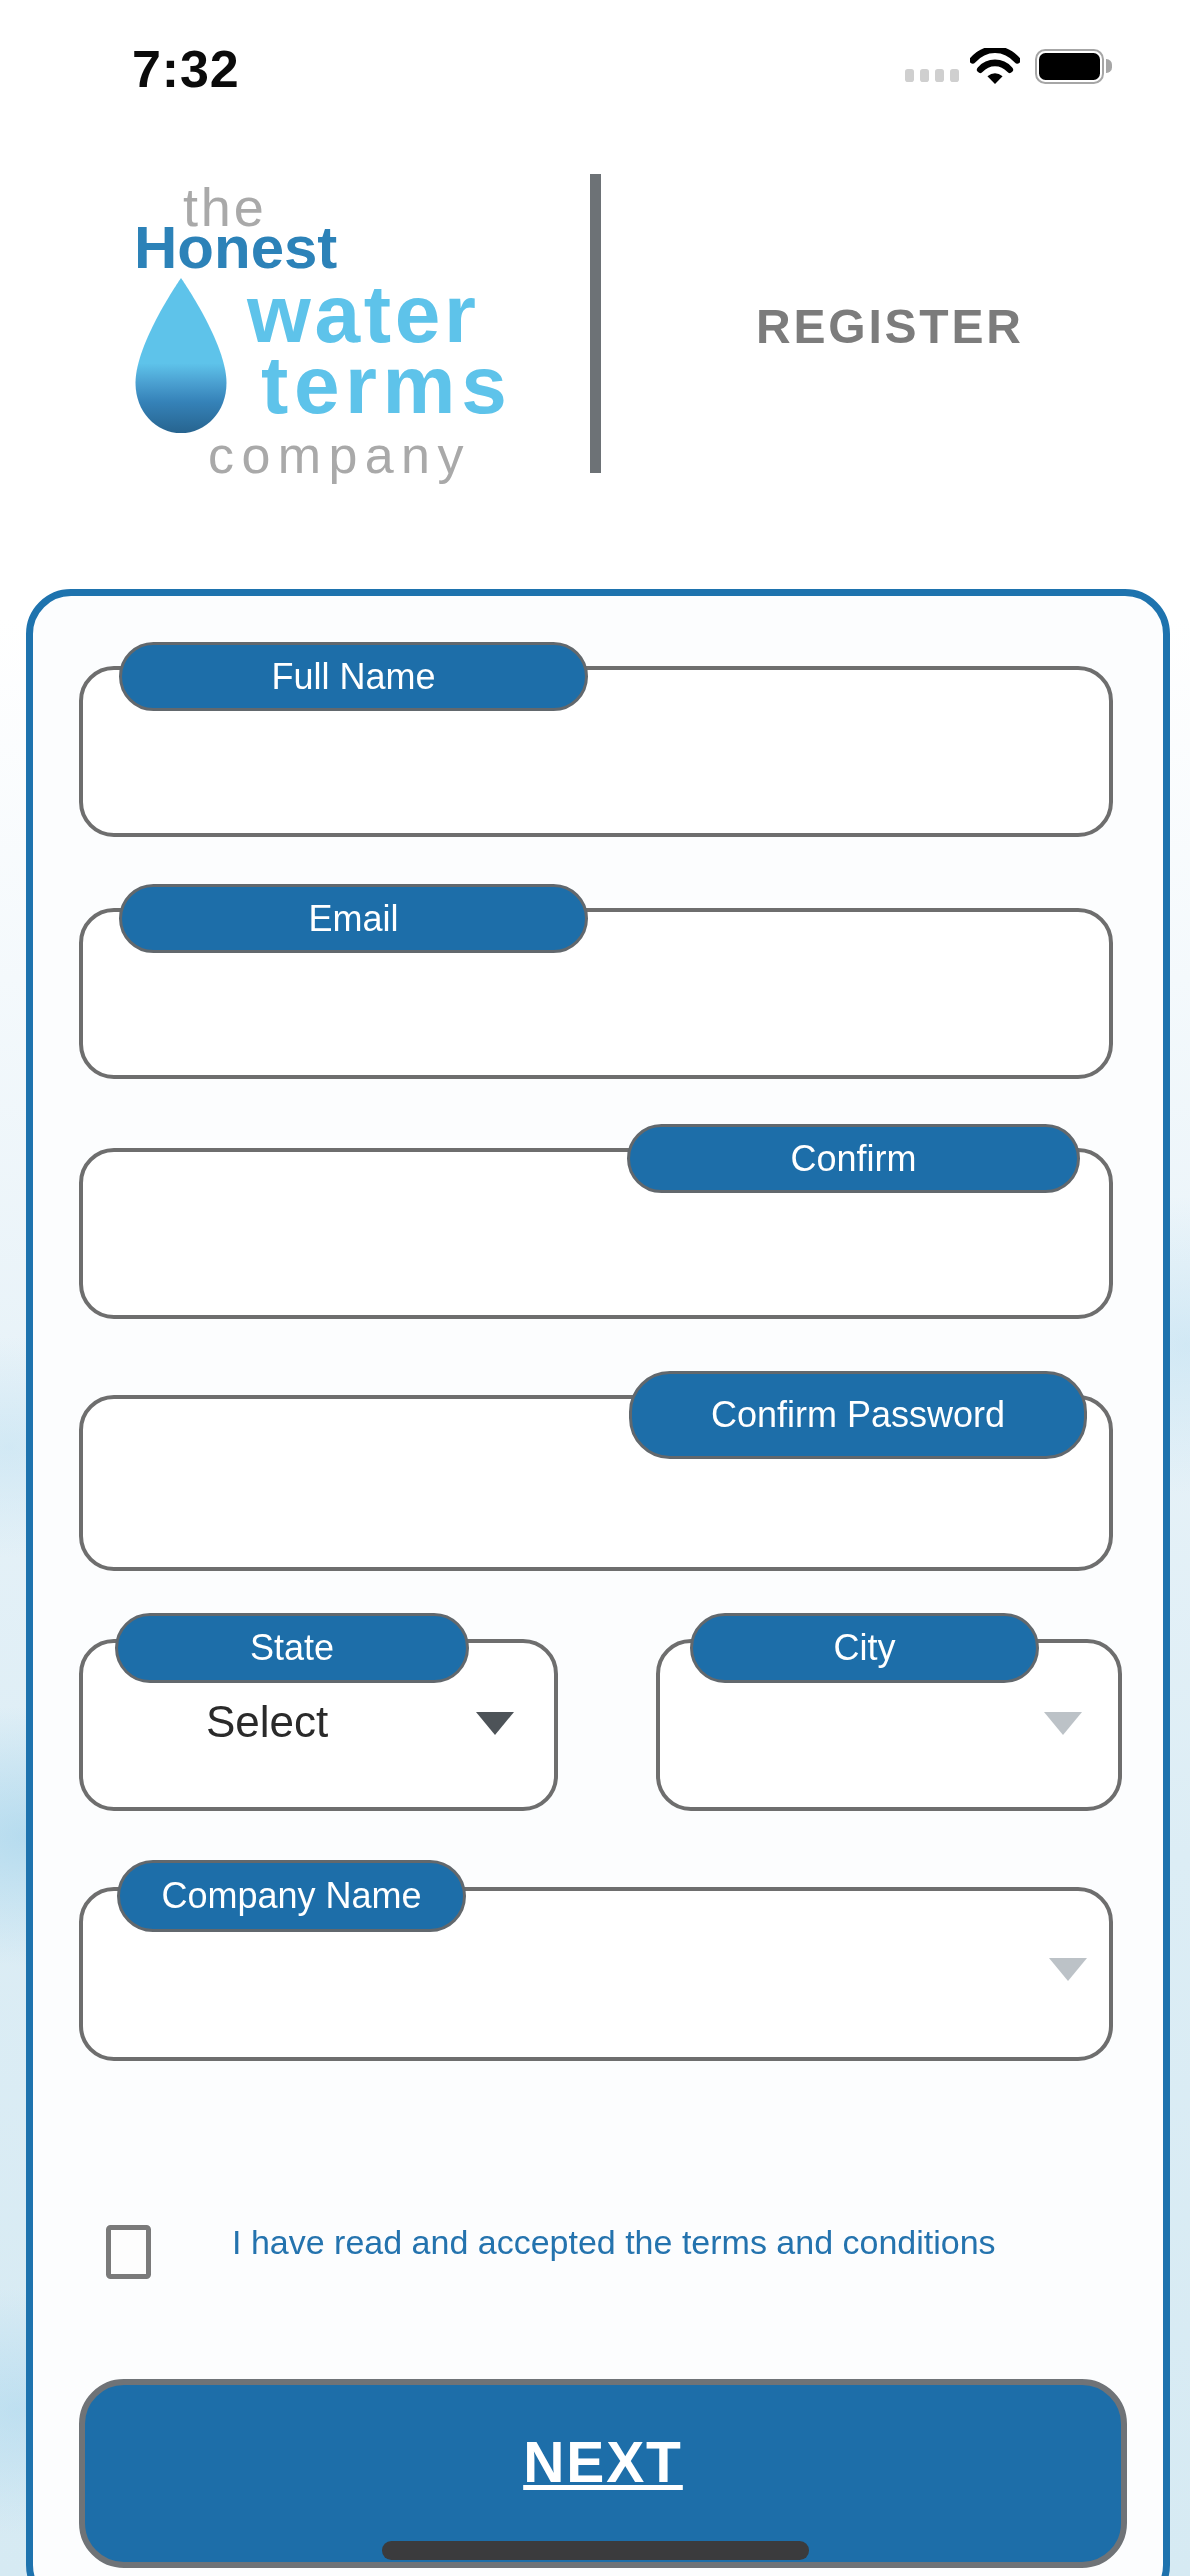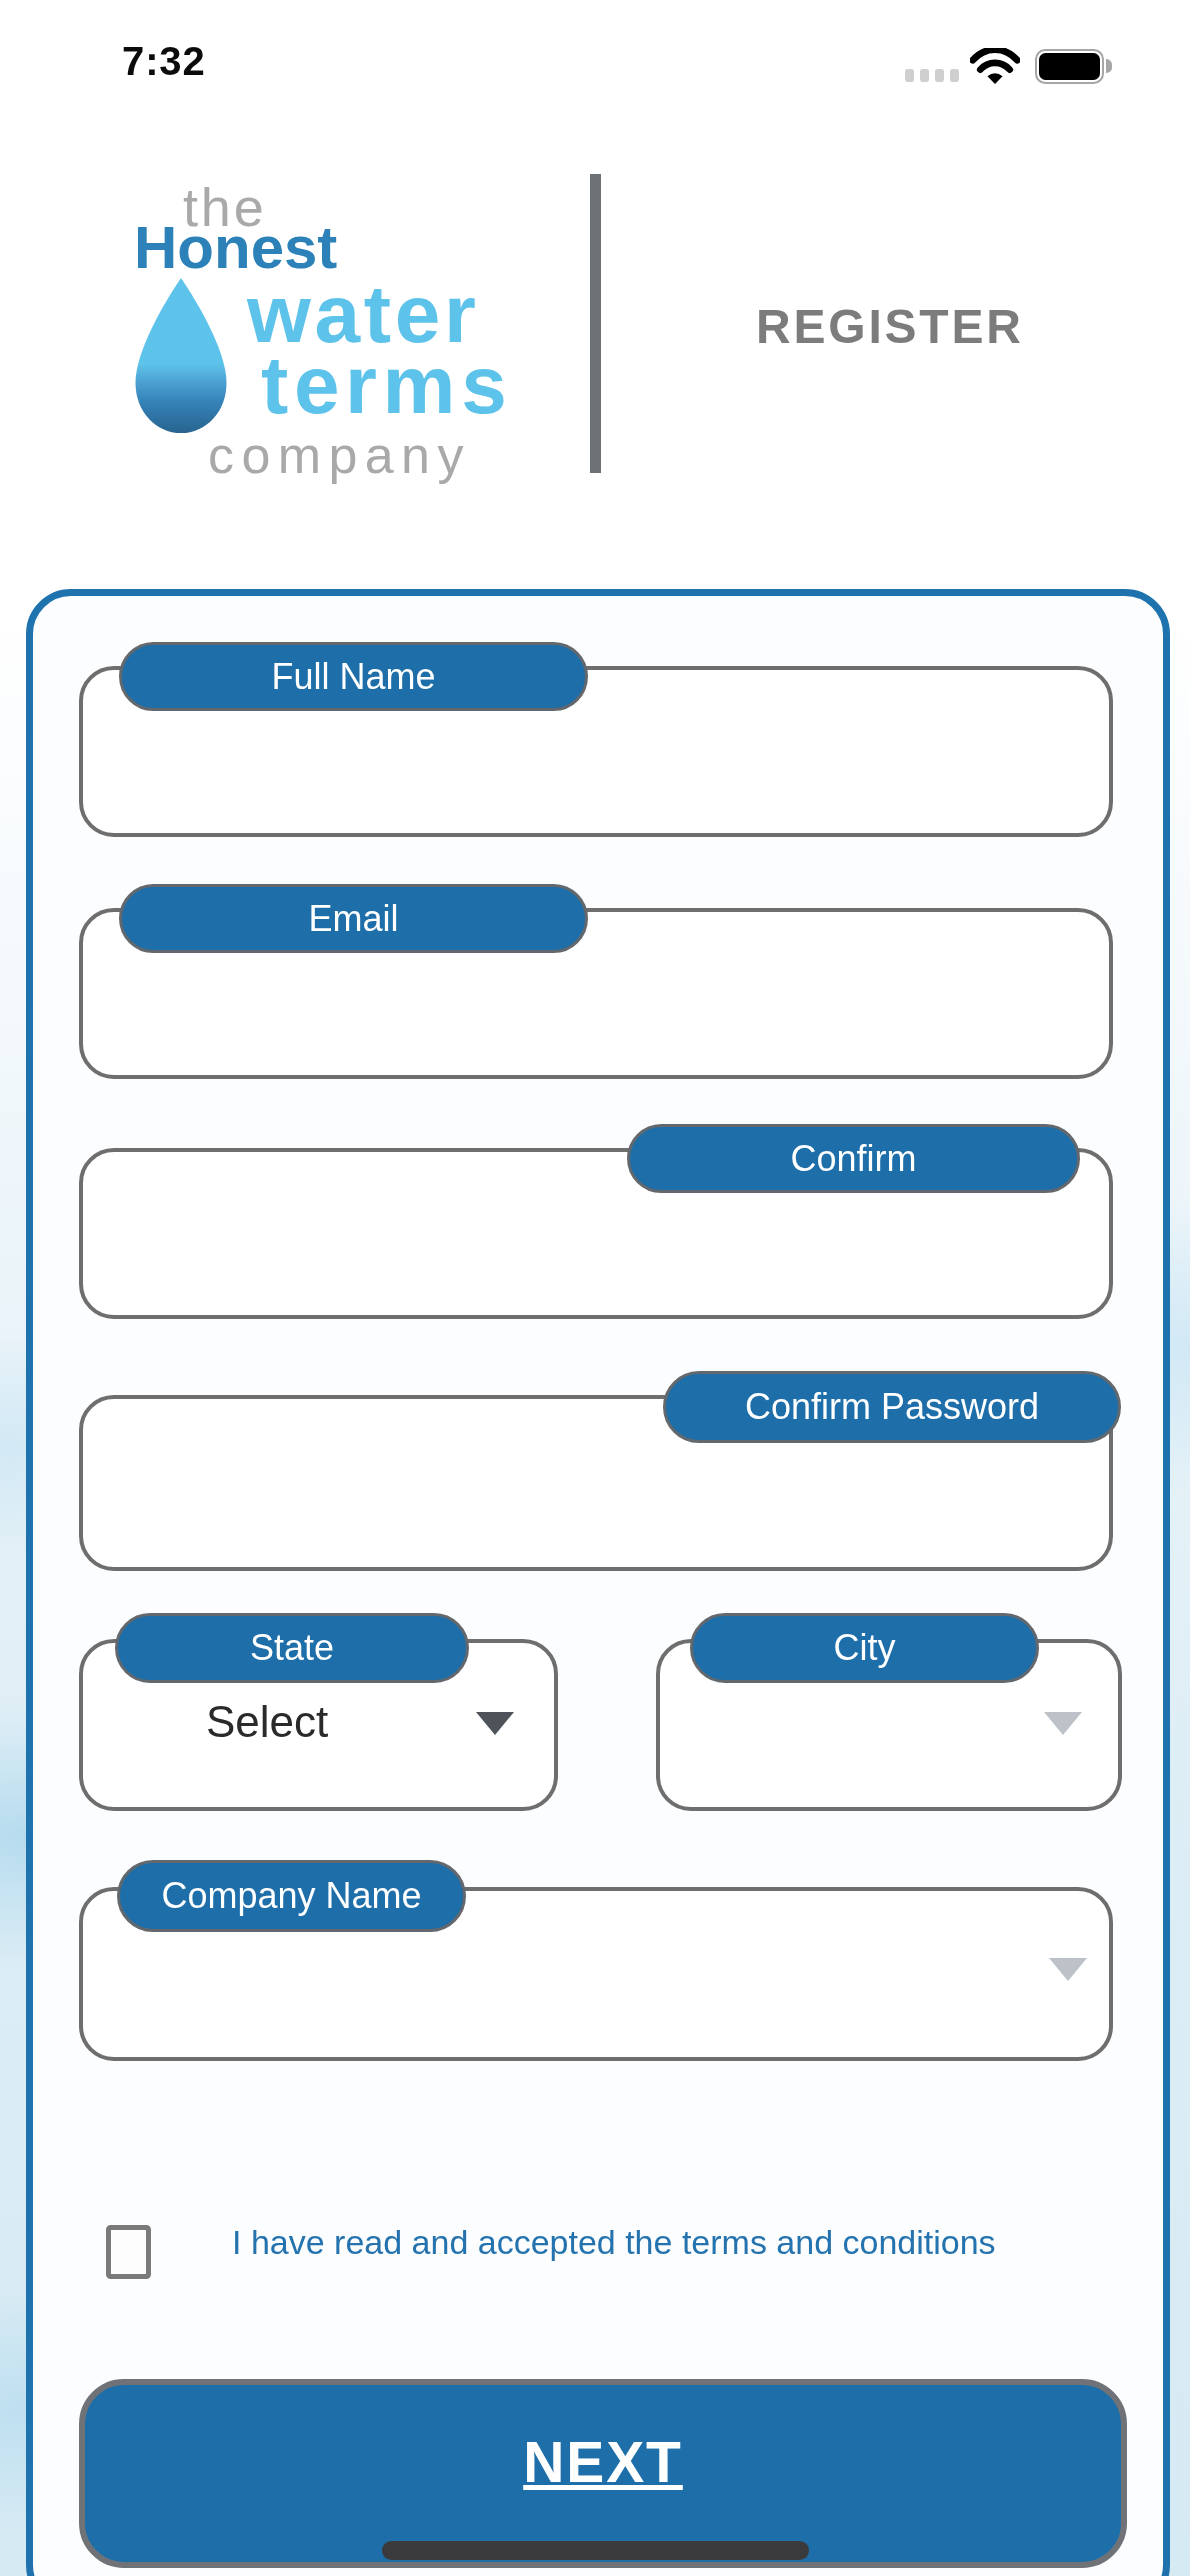--- a/index.html
+++ b/index.html
@@ -9,21 +9,21 @@
     background:
       radial-gradient(ellipse 297px 185px at 28px 1836px, rgba(150,205,233,.55), transparent 70%),
       radial-gradient(ellipse 241px 158px at 9.3px 1447px, rgba(185,222,241,.45), transparent 70%),
       radial-gradient(ellipse 278px 213px at 1187px 1345px, rgba(175,217,239,.40), transparent 70%),
       radial-gradient(ellipse 260px 176px at 18.5px 2411px, rgba(165,212,237,.50), transparent 70%),
       linear-gradient(180deg,#ffffff 0%,#ffffff 24%,#f4f9fc 38%,#e7f2f8 54%,#dcedf5 72%,#d6eaf3 100%);
   }
   .abs{position:absolute;}
 
   
-  .time{left:122px;top:39px;font-size:40px;font-weight:700;color:#0b0b0b;letter-spacing:0.9px;}
+  .time{left:132px;top:39px;font-size:52px;font-weight:700;color:#0b0b0b;letter-spacing:0.9px;}
   .cell-dots{left:905px;top:69px;display:flex;gap:5.6px;}
   .cell-dots span{width:9.3px;height:13px;border-radius:2.8px;background:#cfcfcf;display:block;}
   .wifi{left:970px;top:48px;}
   .batt-body{left:1035px;top:49px;width:69px;height:35px;border:2.8px solid #a6a6a6;border-radius:10.2px;box-sizing:border-box;}
   .batt-fill{position:absolute;left:1.9px;top:1.9px;right:1.9px;bottom:1.9px;background:#000;border-radius:6.5px;}
   .batt-tip{left:1106px;top:59px;width:5.6px;height:14px;background:#a6a6a6;border-radius:0 5.6px 5.6px 0;}
 
   
   .logo-the{left:183px;top:176px;font-size:54px;color:#a9a9a9;letter-spacing:2.8px;}
   .logo-honest{left:134px;top:213px;font-size:60px;font-weight:700;color:#2c82b8;}
@@ -128,21 +128,21 @@
   <div class="abs fieldbox" style="left:79px;top:1148px;width:1034px;height:171px;">
     <input type="password" value="" style="">
   </div>
   <div class="abs pill" style="left:627px;top:1124px;width:453px;height:69px;">
     <span>Confirm</span>
   </div>
 
   <div class="abs fieldbox" style="left:79px;top:1395px;width:1034px;height:176px;">
     <input type="password" value="" style="">
   </div>
-  <div class="abs pill" style="left:663px;top:1371px;width:458px;height:72px;">
+  <div class="abs pill" style="left:629px;top:1371px;width:458px;height:88px;">
     <span>Confirm Password</span>
   </div>
 
   <div class="abs fieldbox" style="left:79px;top:1639px;width:479px;height:172px;"></div>
   <div class="abs select-value" style="left:206px;top:1697px;">Select</div>
   <div class="abs tri tri-dark" style="left:476px;top:1712px;"></div>
   <div class="abs pill" style="left:115px;top:1613px;width:354px;height:70px;">
     <span>State</span>
   </div>
 

